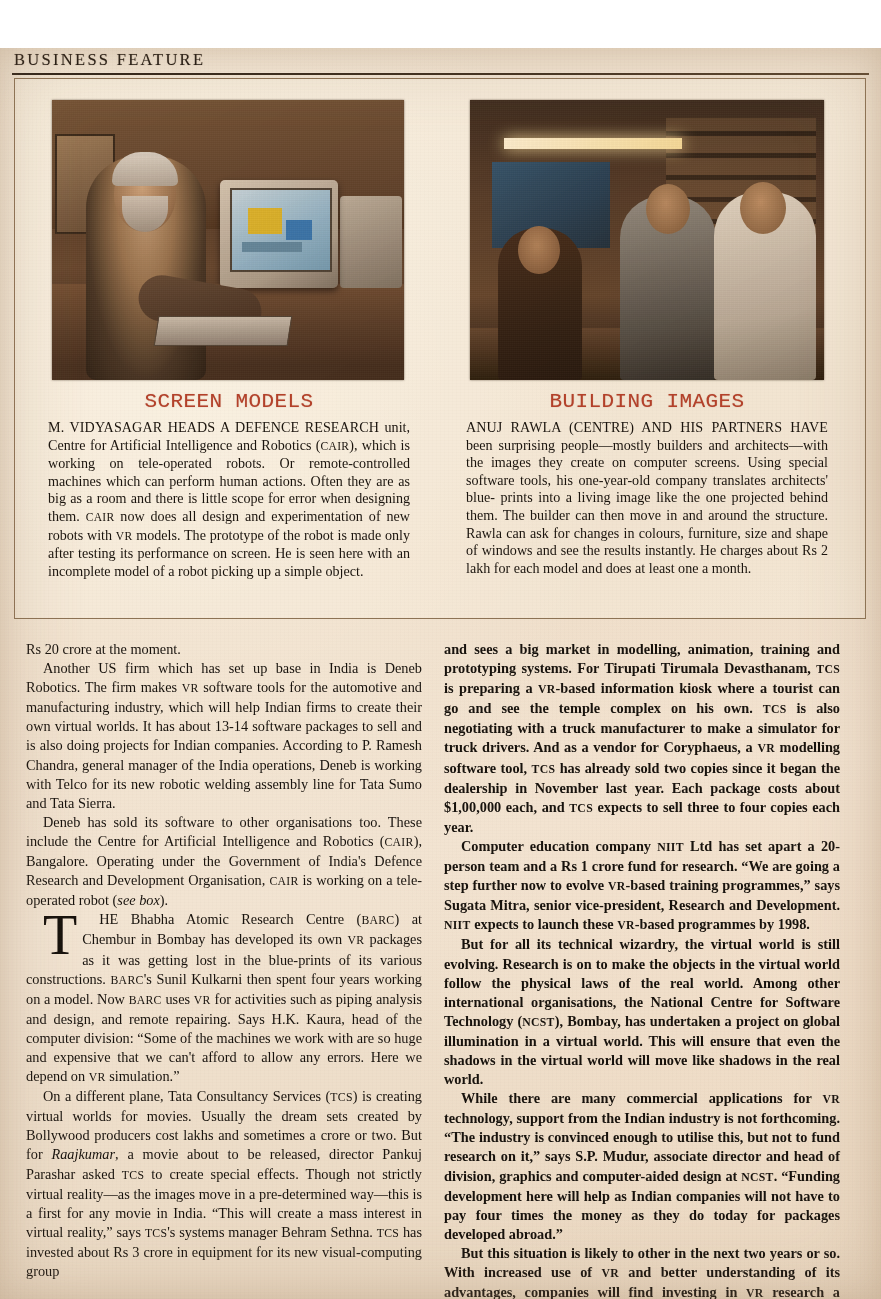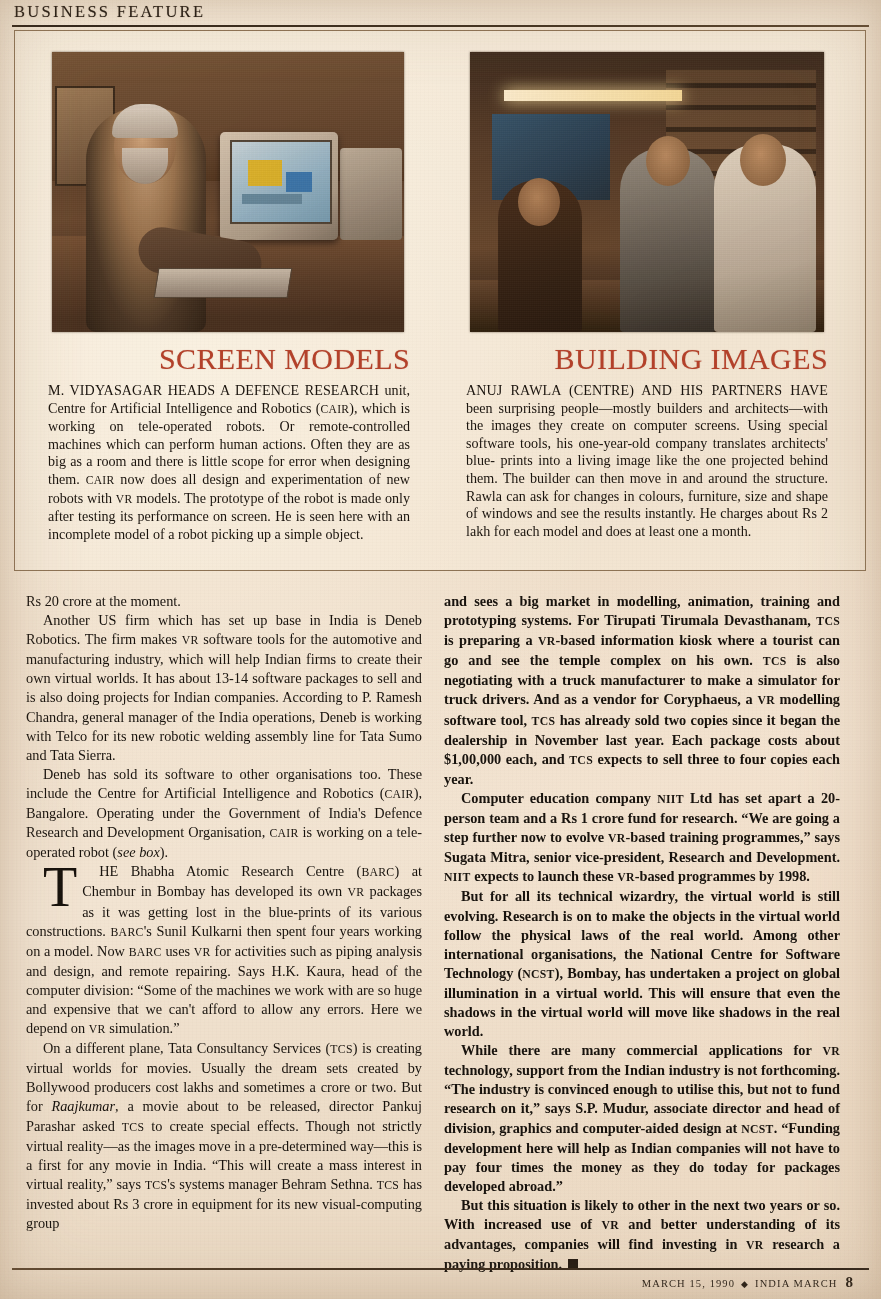--- a/index.html
+++ b/index.html
@@ -18,20 +18,21 @@
   }
 
   
   #page {
     position: absolute;
     inset: 0;
     background:
       radial-gradient(ellipse 70% 55% at 22% 28%, rgba(255,248,235,0.55), rgba(255,255,255,0) 70%),
       radial-gradient(ellipse 60% 50% at 85% 72%, rgba(244,222,200,0.45), rgba(255,255,255,0) 72%),
       linear-gradient(168deg, #f3e6d4 0%, #f1e3d0 18%, #eeddc8 42%, #f2e4d2 62%, #ecdcc7 82%, #e9d7c0 100%);
+    margin-top: 48px;
   }
   #grain {
     position: absolute;
     inset: 0;
     pointer-events: none;
     opacity: .3;
     background-image:
       repeating-linear-gradient(0deg, rgba(120,95,70,0.05) 0px, rgba(120,95,70,0.05) 1px, rgba(255,255,255,0) 1px, rgba(255,255,255,0) 3px),
       repeating-linear-gradient(90deg, rgba(120,95,70,0.045) 0px, rgba(120,95,70,0.045) 1px, rgba(255,255,255,0) 1px, rgba(255,255,255,0) 4px);
   }
@@ -223,27 +224,28 @@
     background-image:
       repeating-linear-gradient(0deg, rgba(255,255,255,.07) 0 1px, rgba(0,0,0,.06) 1px 2px),
       repeating-linear-gradient(90deg, rgba(255,255,255,.05) 0 1px, rgba(0,0,0,.05) 1px 2px);
   }
 
   
   .cap-col { position: absolute; width: 362px; }
   #cap-left  { left: 48px;  top: 342px; }
   #cap-right { left: 466px; top: 342px; }
   .cap-head {
-    font-size: 30px;
-    text-align: right;
+    font-size: 21px;
+    text-align: center;
     color: #b4412a;
     letter-spacing: .4px;
     margin: 0 0 6px 0;
     font-weight: normal;
     text-shadow: 0 0 1px rgba(140,50,30,.4);
+    font-family: Liberation Mono, monospace;
   }
   .cap-body {
     font-size: 14.1px;
     line-height: 17.6px;
     text-align: justify;
     margin: 0;
     color: #1a140e;
   }
   .lead { letter-spacing: .1px; }
   .sc { font-size: .82em; letter-spacing: .3px; }

